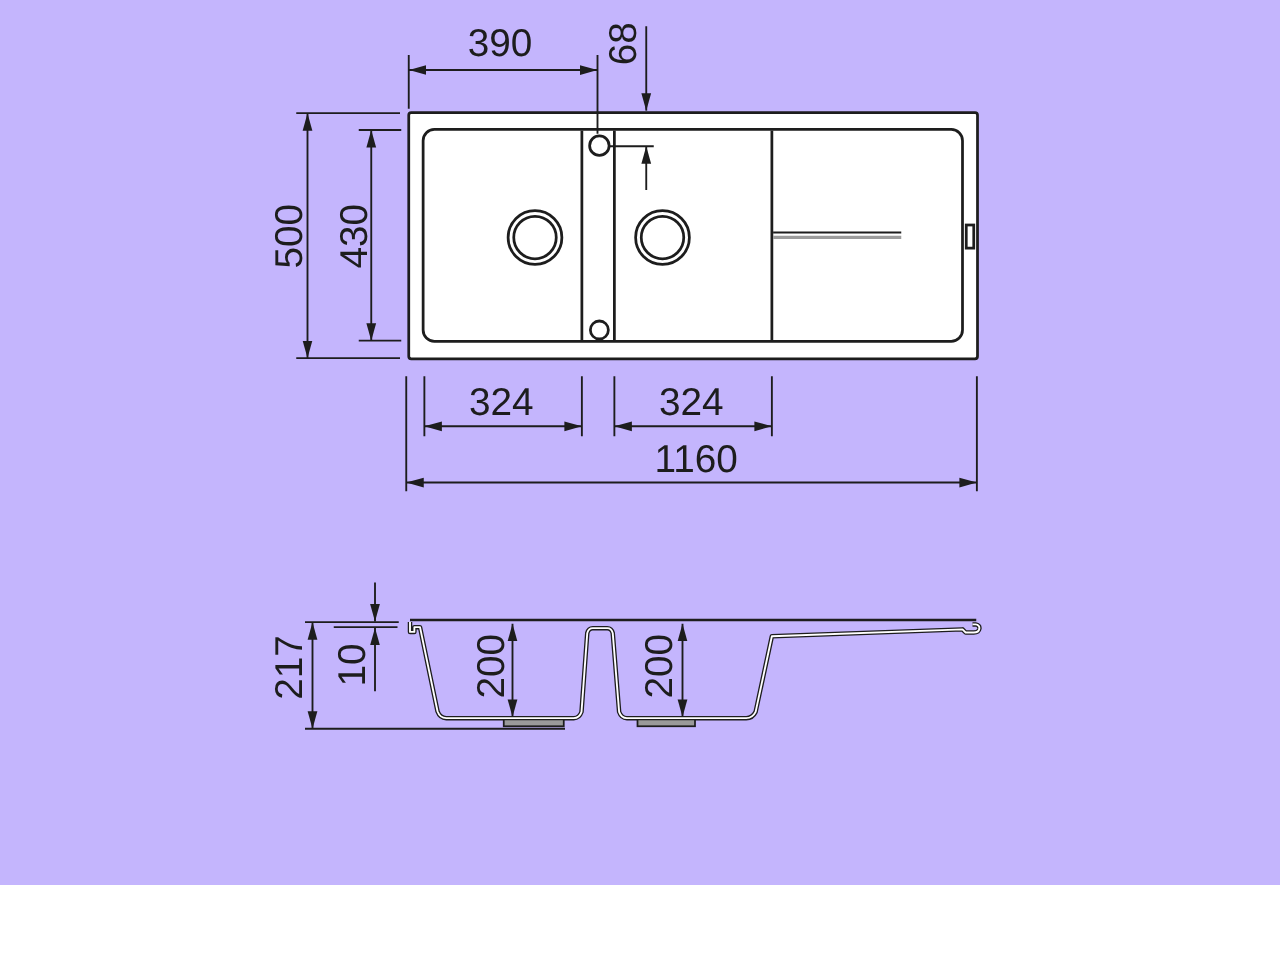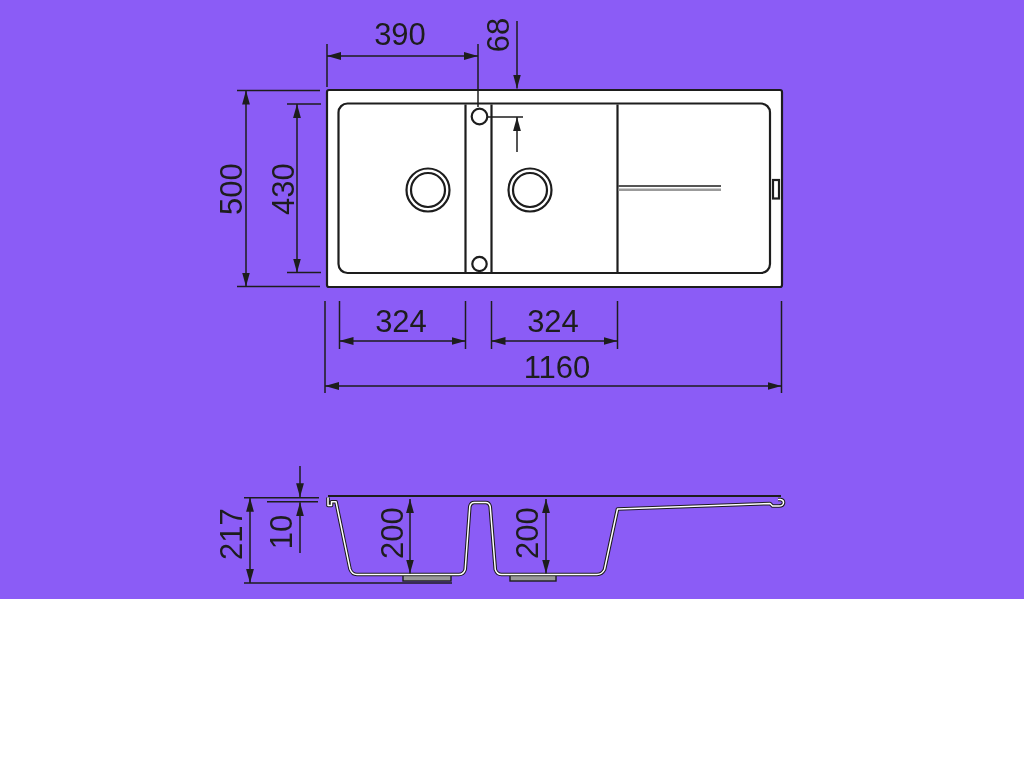--- a/index.html
+++ b/index.html
@@ -1,16 +1,16 @@
 <!DOCTYPE html>
 <html><head>
 <meta charset="utf-8">
 <style>
   html,body{margin:0;padding:0;background:#ffffff;}
-  .page{position:relative;width:1024px;height:599px;background:#8b5cf6;overflow:hidden;margin:0 auto;}
+  .page{position:relative;width:1024px;height:708px;background:#c4b5fd;overflow:hidden;margin:0 auto;}
   svg{display:block;}
   .dim{stroke:#1d1d1d;stroke-width:1.5;fill:none;}
   .shape{stroke:#1d1d1d;stroke-width:2.2;fill:#ffffff;}
   .shape-nf{stroke:#1d1d1d;stroke-width:2.2;fill:none;}
   .dim-text{font-family:"Liberation Sans",sans-serif;font-size:31px;fill:#1d1d1d;}
 </style>
 </head>
 <body>
 
 <div class="page">

